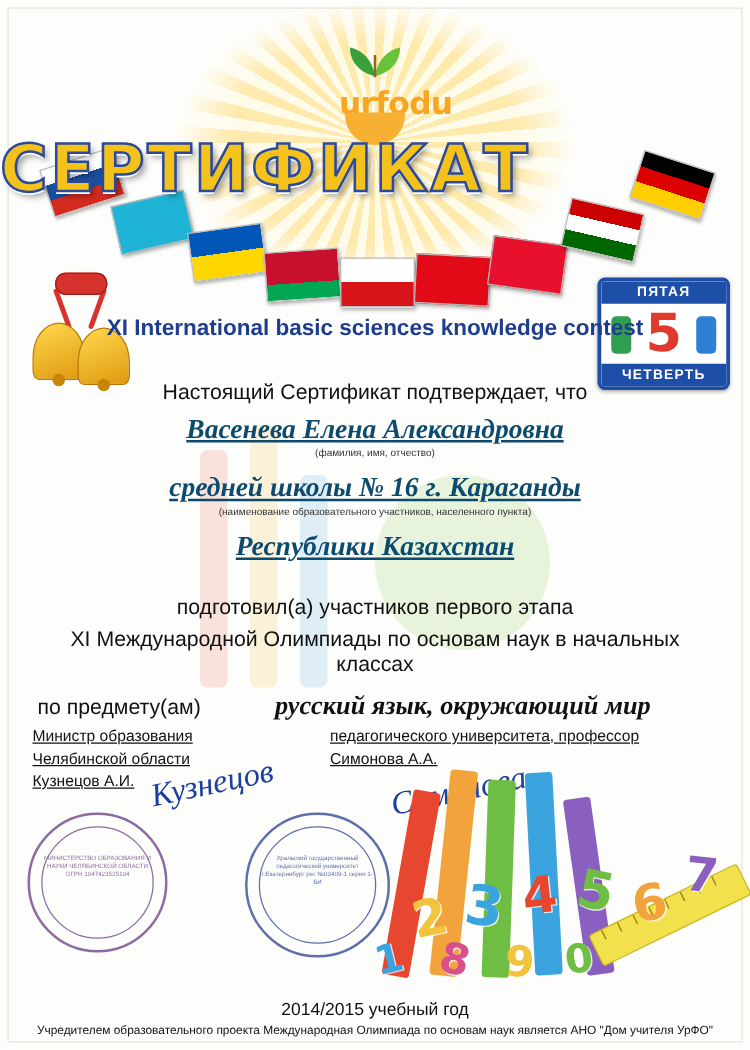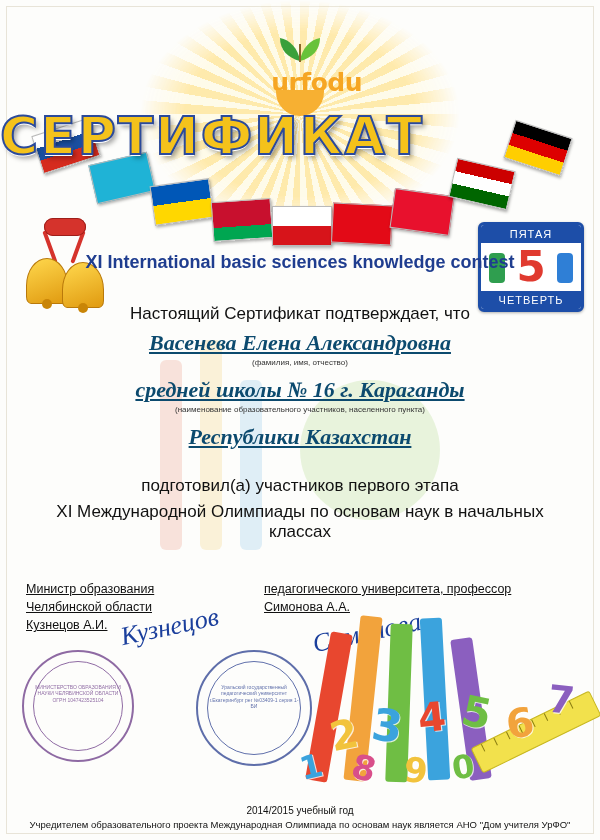--- a/index.html
+++ b/index.html
@@ -92,21 +92,21 @@
   }
   
   .badge5{
     position:absolute;right:16px;top:222px;width:100px;height:84px;
     border:3px solid #1d4ea8;border-radius:6px;background:#ffffff;
     box-shadow:0 1px 3px rgba(0,0,0,.3);
     overflow:hidden;
   }
   .badge5 .top,.badge5 .bot{
     position:absolute;left:0;width:100px;height:18px;background:#1d4ea8;
-    color:#fff;font-size:11px;font-weight:normal;text-align:center;
+    color:#fff;font-size:11px;font-weight:bold;text-align:center;
     line-height:18px;letter-spacing:1px;
   }
   .badge5 .top{top:0;}
   .badge5 .bot{bottom:0;}
   .badge5 .five{
     position:absolute;left:0;top:16px;width:100px;height:52px;
     text-align:center;line-height:52px;
     font-family:"DejaVu Sans", sans-serif;
     font-size:42px;font-weight:bold;color:#e03a2f;
     text-shadow:1px 1px 0 #fff;
@@ -186,21 +186,21 @@
   
   .ghost{
     position:absolute;left:120px;top:330px;width:360px;height:240px;
     opacity:.16;
   }
   
   .footer{
     position:absolute;left:0;bottom:8px;width:600px;text-align:center;
     font-size:9.5px;color:#111;line-height:1.5;
   }
-  .footer .yr{font-size:10px;}
+  .footer .yr{font-size:14px;}
 </style>
 </head>
 <body>
 
 <div id="cert">
 
   <div class="page-border"></div>
   <div class="sunburst"></div>
 
   <div class="logo">
@@ -254,20 +254,24 @@
 
   <div class="body">
     <div class="ln-normal">Настоящий Сертификат подтверждает, что</div>
     <div class="ln-script">Васенева Елена Александровна</div>
     <div class="caption">(фамилия, имя, отчество)</div>
     <div class="ln-script">средней школы № 16 г. Караганды</div>
     <div class="caption">(наименование образовательного участников, населенного пункта)</div>
     <div class="ln-script">Республики Казахстан</div>
     <div class="ln-normal" style="margin-top:26px">подготовил(а) участников первого этапа</div>
     <div class="ln-normal">XI Международной Олимпиады по основам наук в начальных классах</div>
+    <div class="subject-row">
+      <span class="lbl">по предмету(ам)</span>
+      <span class="val">русский язык,  окружающий мир</span>
+    </div>
   </div>
 
   <div class="signatures">
     <div class="sig-col">
       <div>Министр образования</div>
       <div>Челябинской области</div>
       <div>Кузнецов А.И.</div>
     </div>
     <div class="sig-col right">
       <div>педагогического университета, профессор</div>

